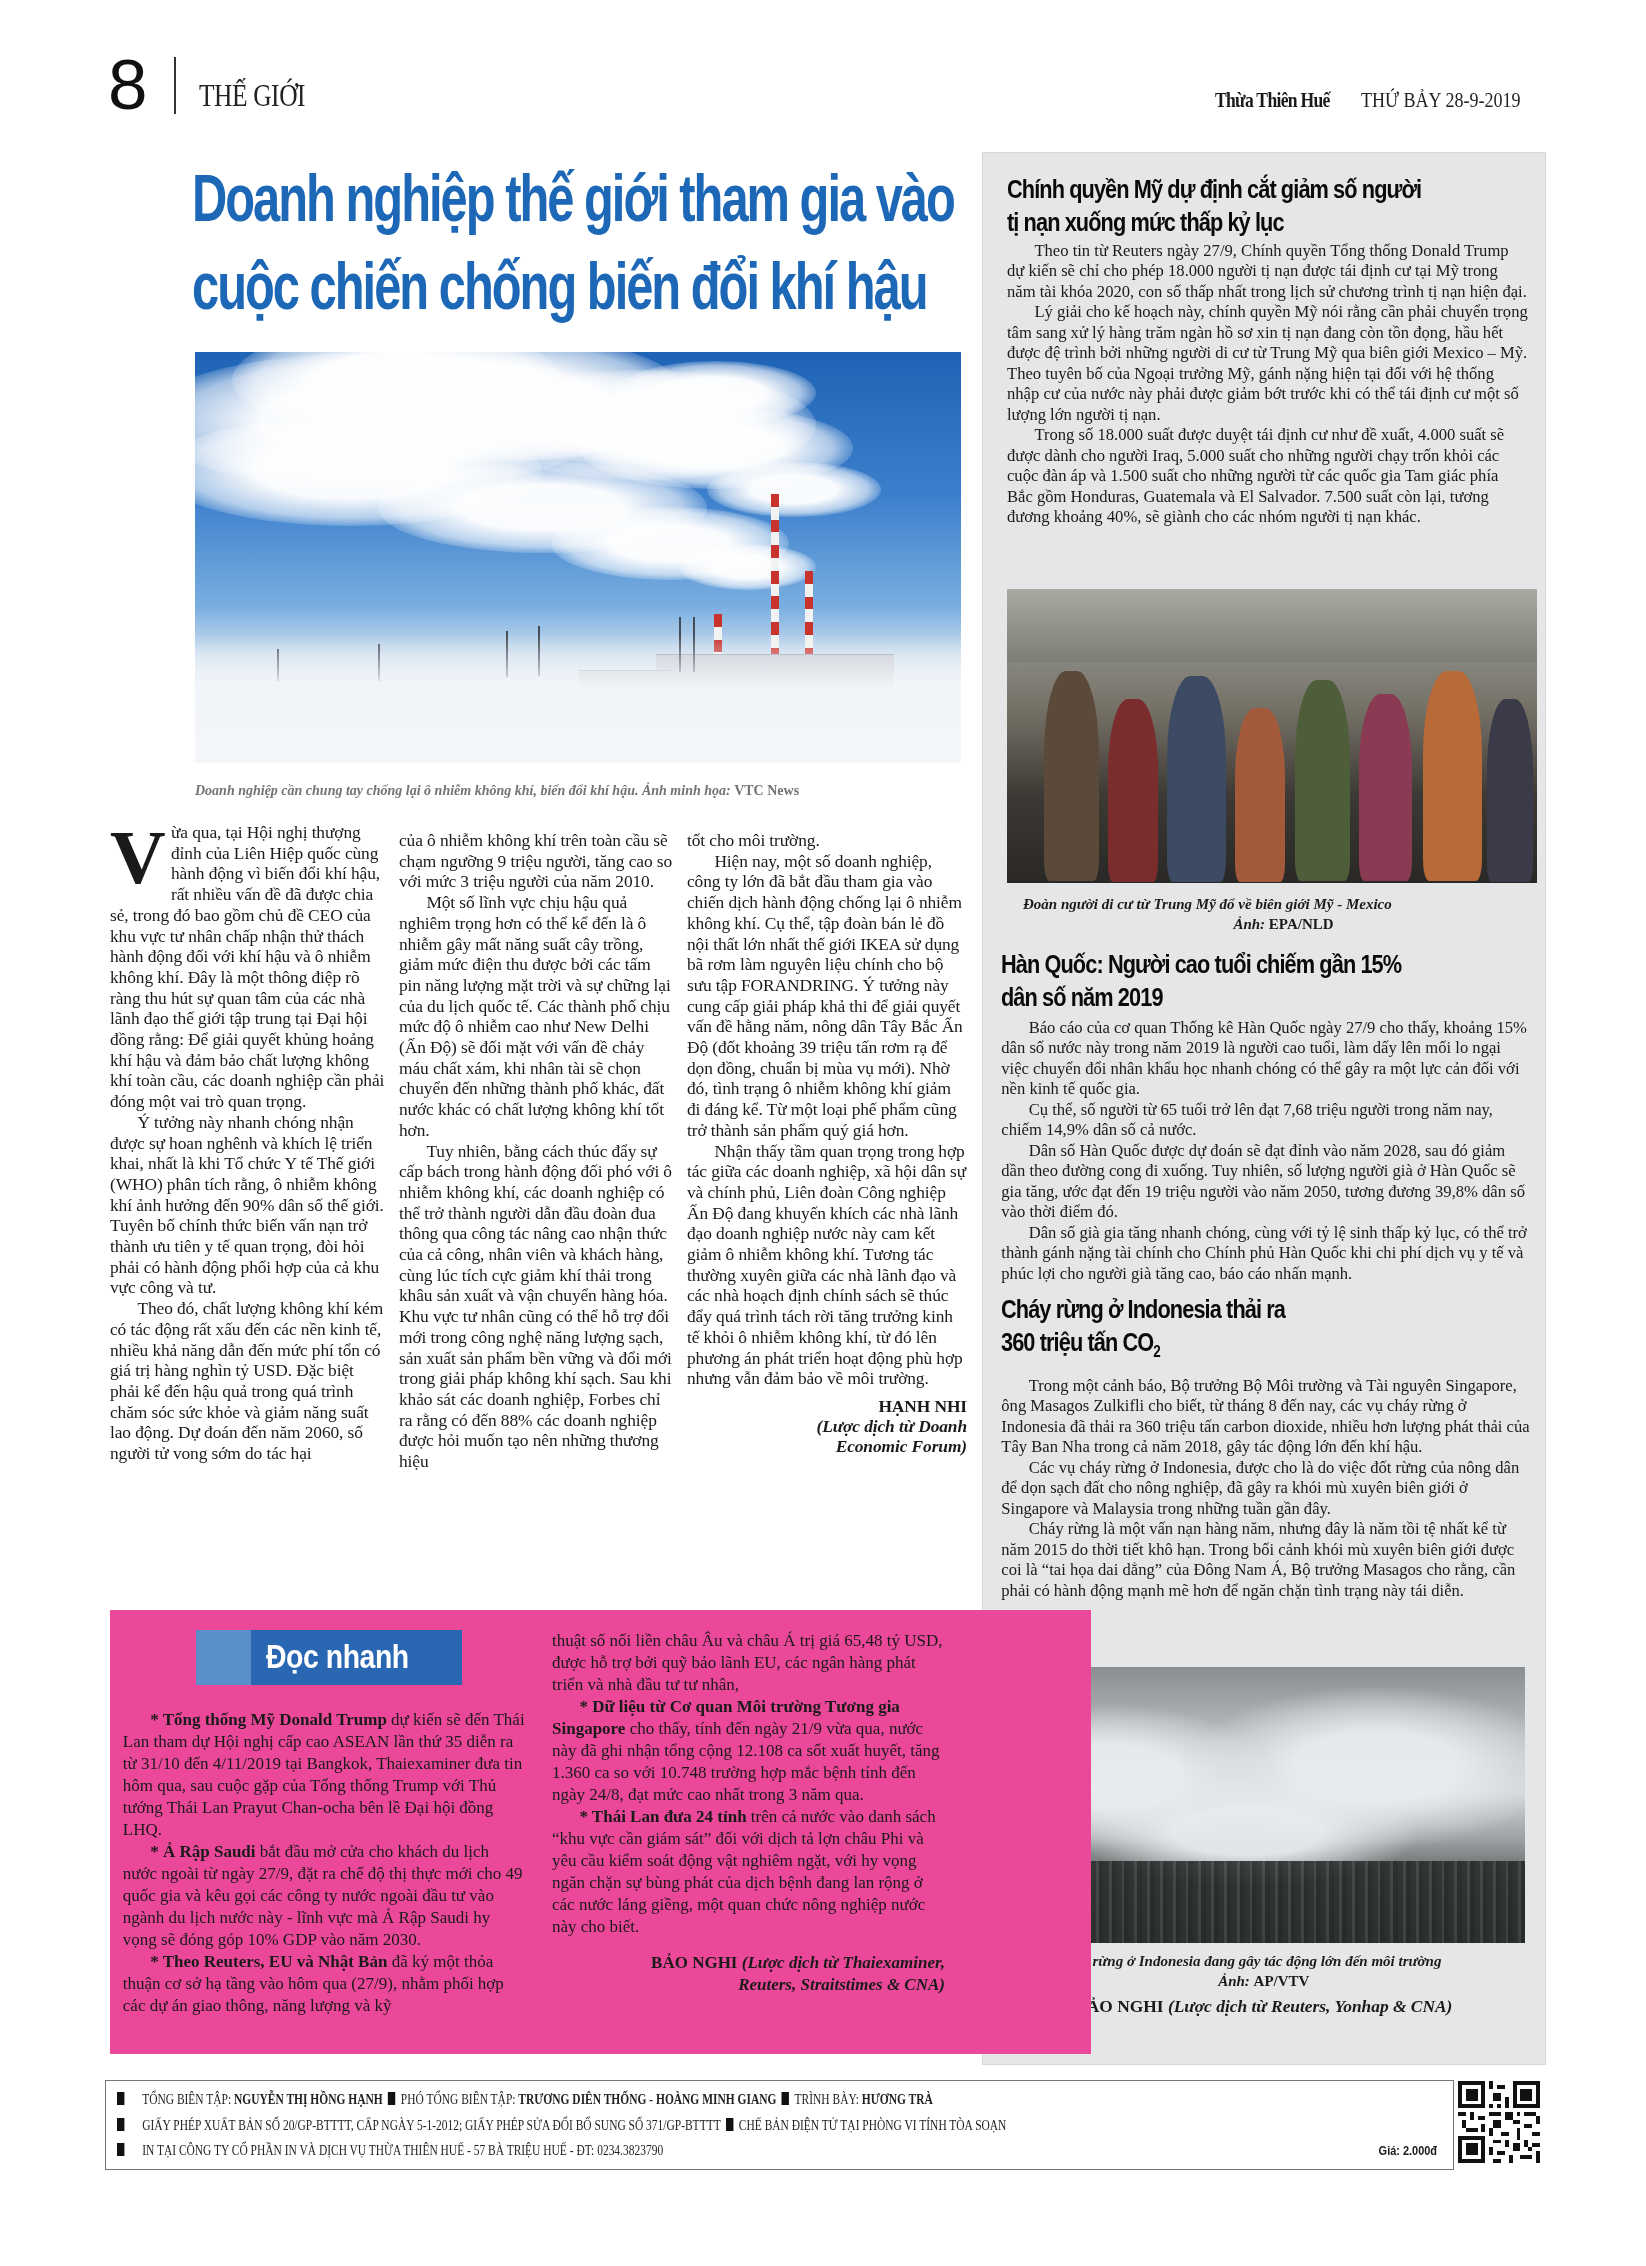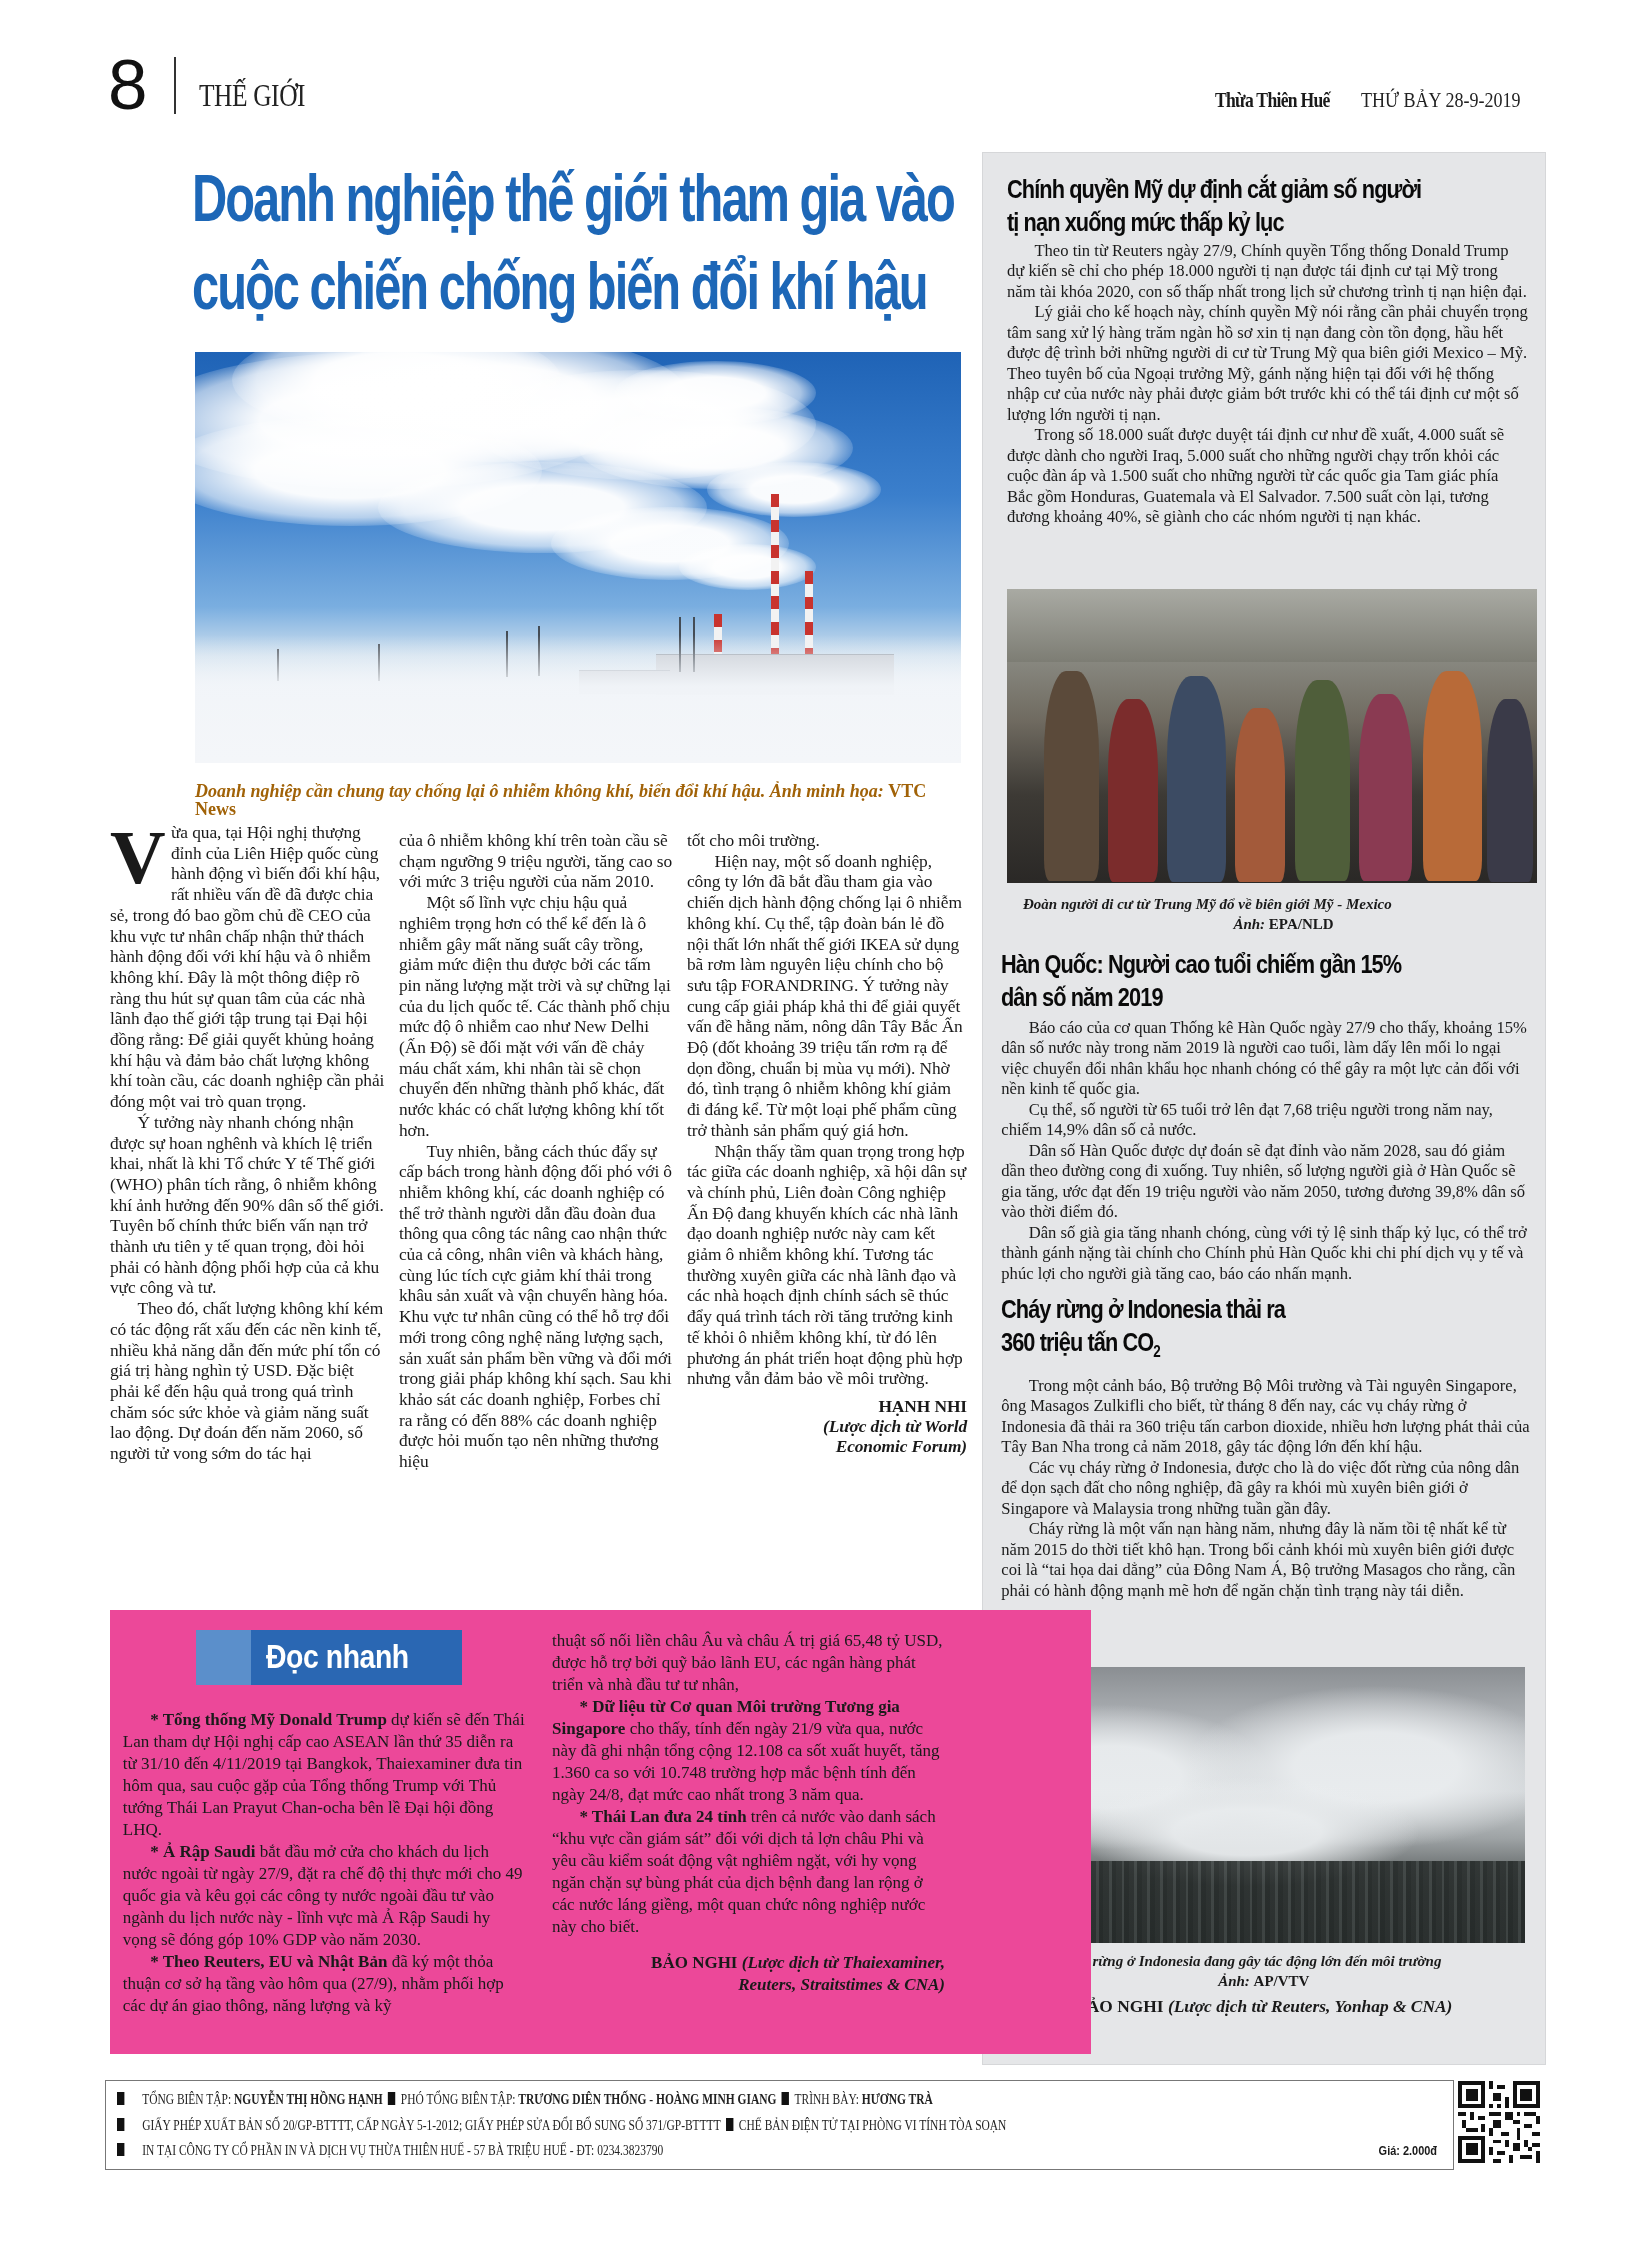--- a/index.html
+++ b/index.html
@@ -20,21 +20,21 @@
 
   
   .main-photo { left: 195px; top: 352px; width: 766px; height: 411px; overflow: hidden;
     background: linear-gradient(180deg, #1f63b6 0%, #3b7fcc 35%, #7aaee0 62%, #cfe0ee 74%, #e8eef4 82%, #f3f5f8 100%); }
   .smoke { position: absolute; border-radius: 50%; background: radial-gradient(ellipse at center, rgba(255,255,255,0.97) 35%, rgba(255,255,255,0.6) 60%, rgba(255,255,255,0) 75%); }
   .stack { position: absolute; width: 8.2px; background: repeating-linear-gradient(180deg, #c8332e 0 12.8px, #f2f2f2 12.8px 25.6px); }
   .plant { position: absolute; background: #c6cbd2; border-top: 1.8px solid #9aa2ac; }
   .pylon { position: absolute; width: 1.8px; background: #444c55; }
   .fog { position: absolute; left: 0; width: 100%; background: linear-gradient(180deg, rgba(240,244,248,0) 0%, rgba(242,245,249,0.95) 40%, #f4f6f9 100%); }
 
-  .caption { font-style: italic; font-weight: 700; font-size: 18px; line-height: 18.3px; color: #a16207; }
+  .caption { font-style: italic; font-weight: 700; font-size: 14px; line-height: 18.3px; color: #737373; }
   .caption b { font-style: normal; }
 
   
   .col { font-size: 17.4px; line-height: 20.7px; text-align: left; color: #1a1a1a; letter-spacing: -0.1px; }
   .col p { text-indent: 27.4px; }
   .col p.noindent { text-indent: 0; }
   .dropcap { float: left; font-size: 77px; line-height: 62px; padding-top: 3.7px; margin-right: 5.5px; font-weight: 700; }
   .byline { text-align: right; font-weight: 700; font-size: 17.4px; line-height: 20px; }
   .byline-src { text-align: right; font-style: italic; font-weight: 700; font-size: 17.4px; line-height: 20px; }
 
@@ -125,21 +125,21 @@
   <p class="noindent">của ô nhiễm không khí trên toàn cầu sẽ chạm ngưỡng 9 triệu người, tăng cao so với mức 3 triệu người của năm 2010.</p>
   <p>Một số lĩnh vực chịu hậu quả nghiêm trọng hơn có thể kể đến là ô nhiễm gây mất năng suất cây trồng, giảm mức điện thu được bởi các tấm pin năng lượng mặt trời và sự chững lại của du lịch quốc tế. Các thành phố chịu mức độ ô nhiễm cao như New Delhi (Ấn Độ) sẽ đối mặt với vấn đề chảy máu chất xám, khi nhân tài sẽ chọn chuyển đến những thành phố khác, đất nước khác có chất lượng không khí tốt hơn.</p>
   <p>Tuy nhiên, bằng cách thúc đẩy sự cấp bách trong hành động đối phó với ô nhiễm không khí, các doanh nghiệp có thể trở thành người dẫn đầu đoàn đua thông qua công tác nâng cao nhận thức của cả công, nhân viên và khách hàng, cùng lúc tích cực giảm khí thải trong khâu sản xuất và vận chuyển hàng hóa. Khu vực tư nhân cũng có thể hỗ trợ đổi mới trong công nghệ năng lượng sạch, sản xuất sản phẩm bền vững và đổi mới trong giải pháp không khí sạch. Sau khi khảo sát các doanh nghiệp, Forbes chỉ ra rằng có đến 88% các doanh nghiệp được hỏi muốn tạo nên những thương hiệu</p>
 </div>
 
 <div class="abs col" style="left:687px;top:830px;width:280px;">
   <p class="noindent">tốt cho môi trường.</p>
   <p>Hiện nay, một số doanh nghiệp, công ty lớn đã bắt đầu tham gia vào chiến dịch hành động chống lại ô nhiễm không khí. Cụ thể, tập đoàn bán lẻ đồ nội thất lớn nhất thế giới IKEA sử dụng bã rơm làm nguyên liệu chính cho bộ sưu tập FORANDRING. Ý tưởng này cung cấp giải pháp khả thi để giải quyết vấn đề hằng năm, nông dân Tây Bắc Ấn Độ (đốt khoảng 39 triệu tấn rơm rạ để dọn đồng, chuẩn bị mùa vụ mới). Nhờ đó, tình trạng ô nhiễm không khí giảm đi đáng kể. Từ một loại phế phẩm cũng trở thành sản phẩm quý giá hơn.</p>
   <p>Nhận thấy tầm quan trọng trong hợp tác giữa các doanh nghiệp, xã hội dân sự và chính phủ, Liên đoàn Công nghiệp Ấn Độ đang khuyến khích các nhà lãnh đạo doanh nghiệp nước này cam kết giảm ô nhiễm không khí. Tương tác thường xuyên giữa các nhà lãnh đạo và các nhà hoạch định chính sách sẽ thúc đẩy quá trình tách rời tăng trưởng kinh tế khỏi ô nhiễm không khí, từ đó lên phương án phát triển hoạt động phù hợp nhưng vẫn đảm bảo về môi trường.</p>
   <div class="byline" style="margin-top:7.3px;">HẠNH NHI</div>
-  <div class="byline-src">(Lược dịch từ World</div>
+  <div class="byline-src">(Lược dịch từ Doanh</div>
   <div class="byline-src">Economic Forum)</div>
 </div>
 
 <div class="abs sidebar">
 
   <div style="position:absolute;left:24px;top:20px;width:521px;">
     <div class="sb-title">Chính quyền Mỹ dự định cắt giảm số người</div>
     <div class="sb-title">tị nạn xuống mức thấp kỷ lục</div>
     <div class="sb-text" style="margin-top:1.8px;">
       <p>Theo tin từ Reuters ngày 27/9, Chính quyền Tổng thống Donald Trump dự kiến sẽ chỉ cho phép 18.000 người tị nạn được tái định cư tại Mỹ trong năm tài khóa 2020, con số thấp nhất trong lịch sử chương trình tị nạn hiện đại.</p>

